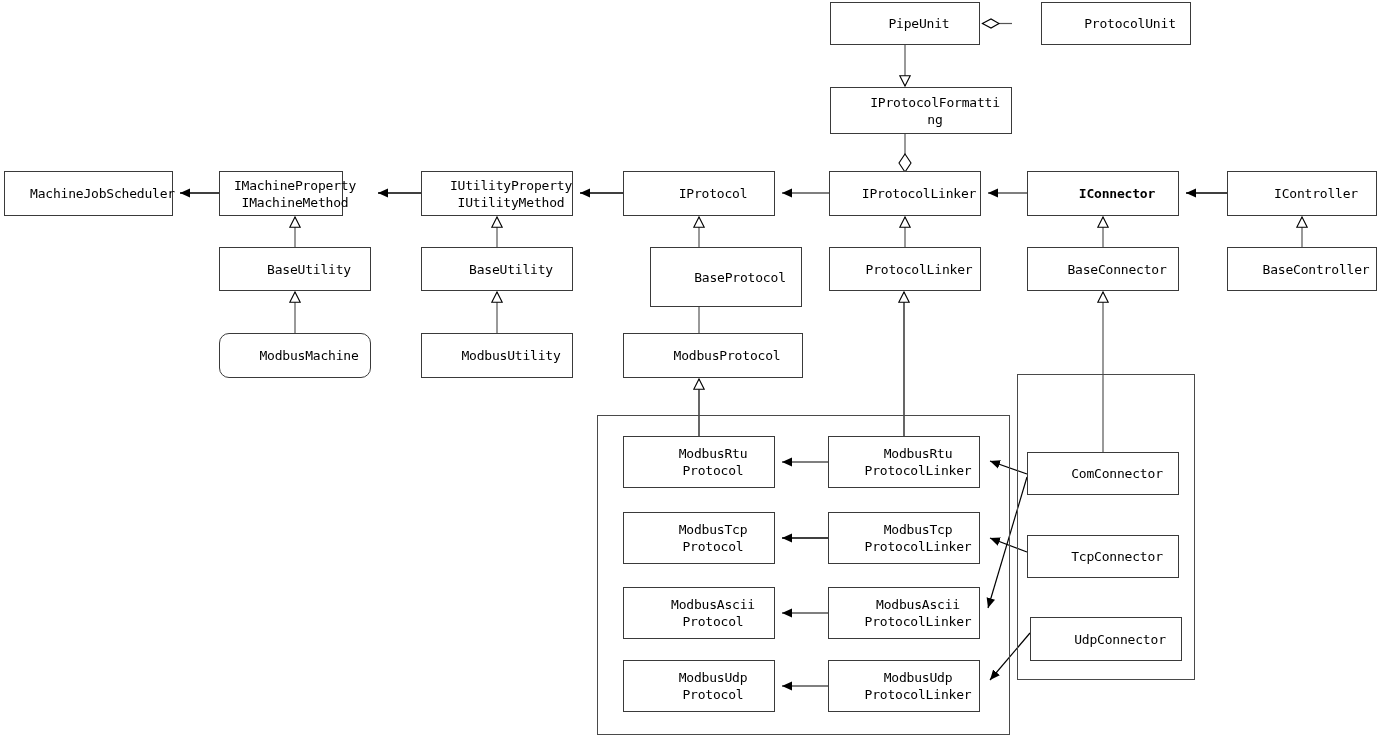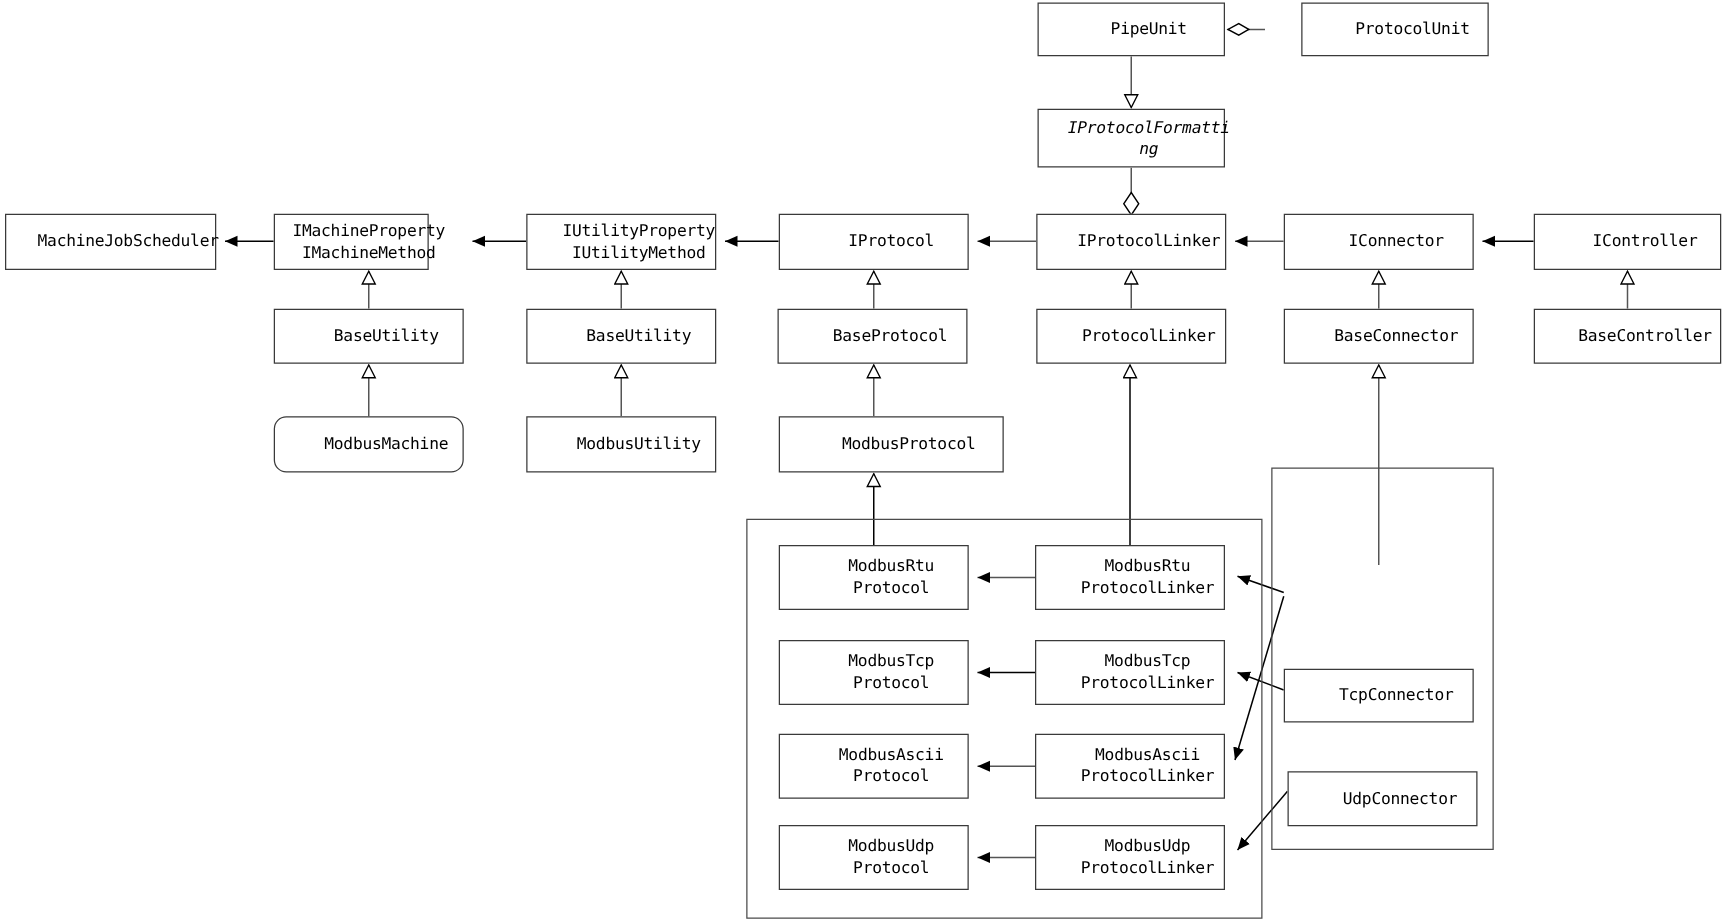--- a/index.html
+++ b/index.html
@@ -120,44 +120,44 @@
     <line x1="1030" y1="633" x2="990" y2="680" stroke="#000000" stroke-width="1.2" marker-end="url(#m-solid-arrow)"></line>
   </svg>
 
   <div class="group-box" style="left:597px; top:415px; width:413px; height:320px;"></div>
   <div class="group-box" style="left:1017px; top:374px; width:178px; height:306px;"></div>
 
   <div class="node" style="left:830px; top:2px; width:150px; height:43px;">PipeUnit</div>
 
   <div class="node" style="left:1012px; top:2px; width:150px; height:43px;margin-left:29px;">ProtocolUnit</div>
 
-  <div class="node" style="left:830px; top:87px; width:150px; height:47px;font-style:italic;">IProtocolFormatti
+  <div class="node" style="left:830px; top:87px; width:182px; height:47px;">IProtocolFormatti
 ng</div>
 
   <div class="node" style="left:4px; top:171px; width:169px; height:45px;">MachineJobScheduler</div>
 
   <div class="node" style="left:219px; top:171px; width:124px; height:45px;">IMachineProperty
 IMachineMethod</div>
 
   <div class="node" style="left:421px; top:171px; width:152px; height:45px;">IUtilityProperty
 IUtilityMethod</div>
 
   <div class="node" style="left:623px; top:171px; width:152px; height:45px;">IProtocol</div>
 
   <div class="node" style="left:829px; top:171px; width:152px; height:45px;text-align:center;">IProtocolLinker</div>
 
-  <div class="node" style="left:1027px; top:171px; width:152px; height:45px;">IConnector</div>
+  <div class="node" style="left:1027px; top:171px; width:152px; height:45px;font-weight:bold;">IConnector</div>
 
   <div class="node" style="left:1227px; top:171px; width:150px; height:45px;">IController</div>
 
   <div class="node" style="left:219px; top:247px; width:152px; height:44px;">BaseUtility</div>
 
   <div class="node" style="left:421px; top:247px; width:152px; height:44px;">BaseUtility</div>
 
-  <div class="node" style="left:622px; top:247px; width:152px; height:44px;">BaseProtocol</div>
+  <div class="node" style="left:650px; top:247px; width:152px; height:60px;">BaseProtocol</div>
 
   <div class="node" style="left:829px; top:247px; width:152px; height:44px;">ProtocolLinker</div>
 
   <div class="node" style="left:1027px; top:247px; width:152px; height:44px;">BaseConnector</div>
 
   <div class="node" style="left:1227px; top:247px; width:150px; height:44px;">BaseController</div>
 
   <div class="node" style="left:219px; top:333px; width:152px; height:45px;border-radius:10px;">ModbusMachine</div>
 
   <div class="node" style="left:421px; top:333px; width:152px; height:45px;">ModbusUtility</div>
@@ -181,18 +181,19 @@
 
   <div class="node" style="left:828px; top:587px; width:152px; height:52px;">ModbusAscii
 ProtocolLinker</div>
 
   <div class="node" style="left:623px; top:660px; width:152px; height:52px;">ModbusUdp
 Protocol</div>
 
   <div class="node" style="left:828px; top:660px; width:152px; height:52px;">ModbusUdp
 ProtocolLinker</div>
 
+  <div class="node" style="left:1027px; top:452px; width:152px; height:43px;">ComConnector</div>
 
   <div class="node" style="left:1027px; top:535px; width:152px; height:43px;">TcpConnector</div>
 
   <div class="node" style="left:1030px; top:617px; width:152px; height:44px;">UdpConnector</div>
 
 </div>
 
 </body></html>

